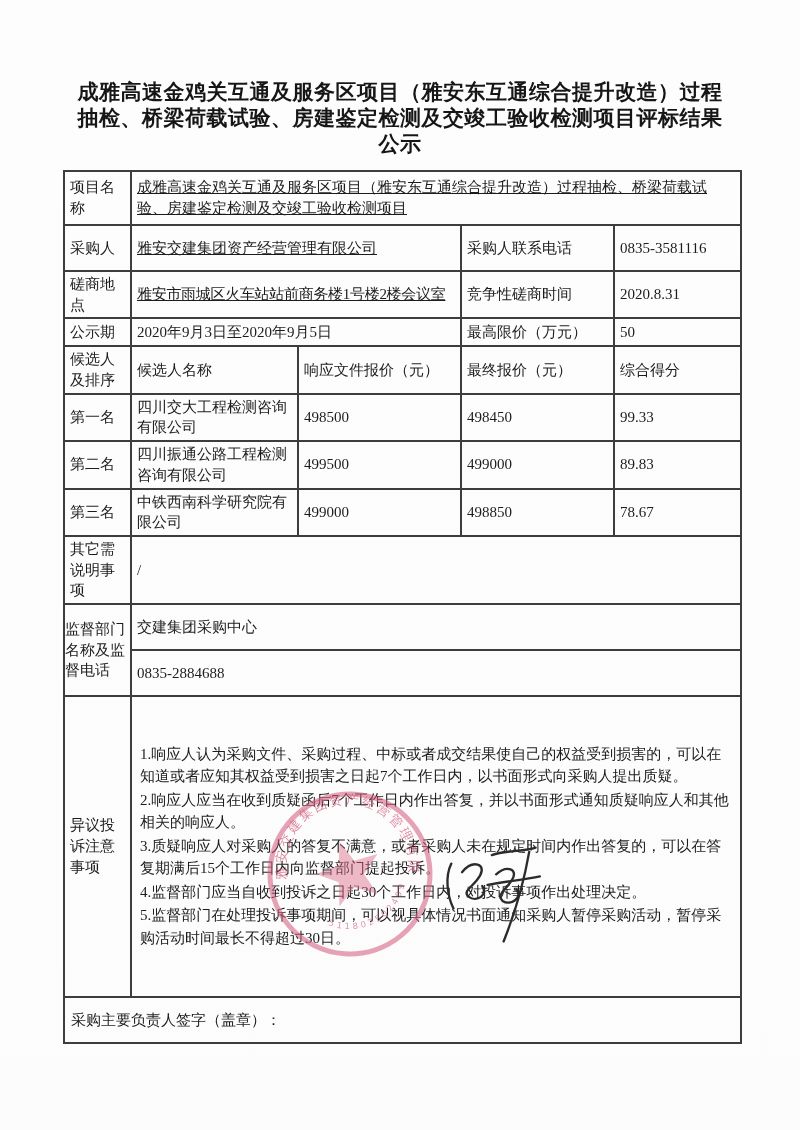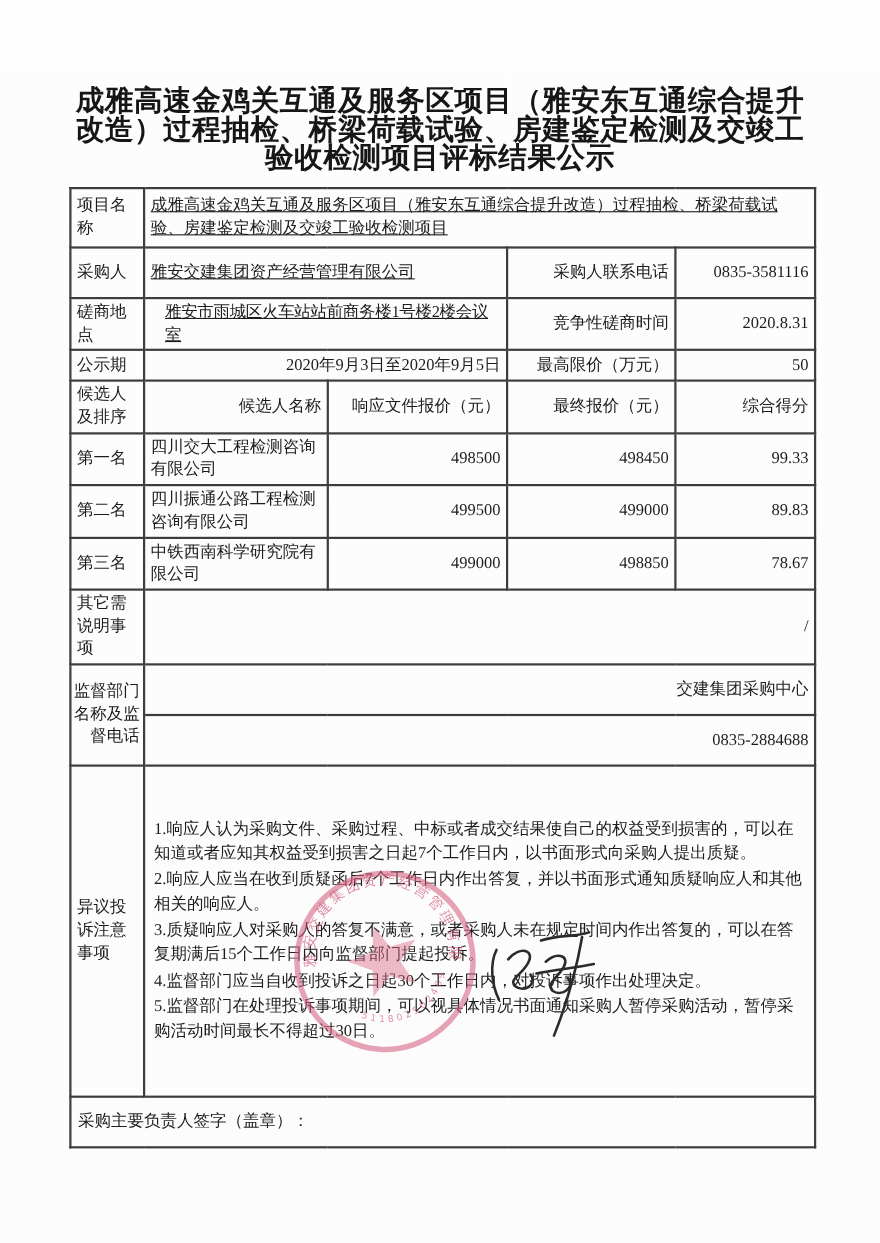--- a/index.html
+++ b/index.html
@@ -7,37 +7,37 @@
     width:800px;height:1130px;
     background:#ffffff;
     font-family:"Liberation Serif","DejaVu Serif",serif;
     color:#1c1c1c;
     position:relative;
     overflow:hidden;
   }
   .page{position:absolute;inset:0;background:linear-gradient(180deg,#fdfdfd 0%,#fcfcfc 100%);}
   .doc-title{
     position:absolute;top:79px;left:68px;width:664px;
-    text-align:center;font-weight:bold;font-size:26px;line-height:26px;
+    text-align:center;font-weight:bold;font-size:21px;line-height:26px;
     color:#161616;letter-spacing:0.5px;
   }
   table.main{
     position:absolute;top:142px;left:63px;width:677px;
     border-collapse:collapse;table-layout:fixed;margin-top:28px;
   }
   table.main td{
     border:2px solid #3d3d3d;
     font-size:15px;line-height:1.38;
     padding:2px 5px;
     color:#1c1c1c;
     vertical-align:middle;
     overflow:hidden;
   }
   td.lbl{padding-left:4px;padding-right:2px;}
-  td.ctr{text-align:right;}
+  td.ctr{text-align:left;}
   td.val{padding-left:8px;text-decoration:underline;}
   .notice p{margin:0 0 1px 0;font-size:15px;line-height:1.5;}
   .sig-label{font-size:15px;}
   .seal{
     position:absolute;left:262px;top:786px;width:176px;height:176px;
     z-index:5;filter:blur(0.4px);opacity:0.9;
     pointer-events:none;
   }
   .signature{
     position:absolute;left:430px;top:838px;width:128px;height:112px;
@@ -65,21 +65,21 @@
         <td class="val" colspan="4">成雅高速金鸡关互通及服务区项目（雅安东互通综合提升改造）过程抽检、桥梁荷载试验、房建鉴定检测及交竣工验收检测项目</td>
       </tr>
       <tr>
         <td class="lbl" style="height:40px">采购人</td>
         <td class="val" colspan="2">雅安交建集团资产经营管理有限公司</td>
         <td class="ctr">采购人联系电话</td>
         <td class="ctr">0835-3581116</td>
       </tr>
       <tr>
         <td class="lbl" style="height:36px">磋商地点</td>
-        <td class="val" colspan="2" style="padding-left:18px;letter-spacing:-0.3px">雅安市雨城区火车站站前商务楼1号楼2楼会议室</td>
+        <td class="val" colspan="2" style="padding-left:5px;letter-spacing:-0.3px">雅安市雨城区火车站站前商务楼1号楼2楼会议室</td>
         <td class="ctr">竞争性磋商时间</td>
         <td class="ctr">2020.8.31</td>
       </tr>
       <tr>
         <td class="lbl" style="height:22px">公示期</td>
         <td class="ctr" colspan="2">2020年9月3日至2020年9月5日</td>
         <td class="ctr">最高限价（万元）</td>
         <td class="ctr">50</td>
       </tr>
       <tr>

